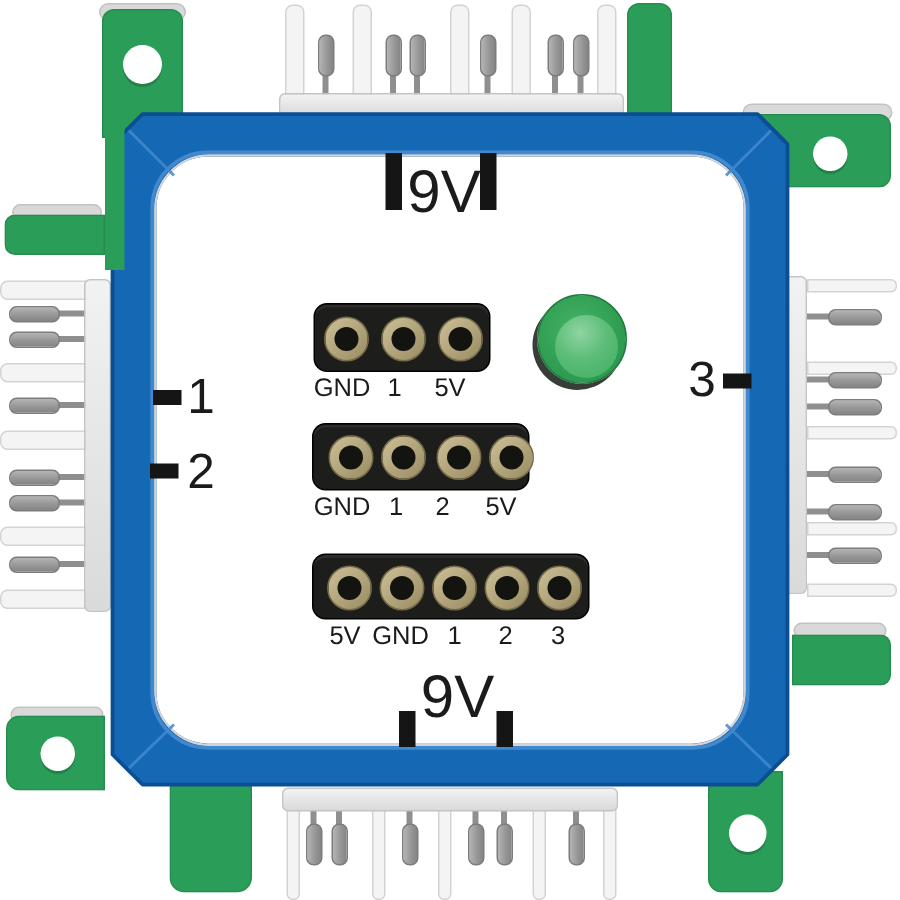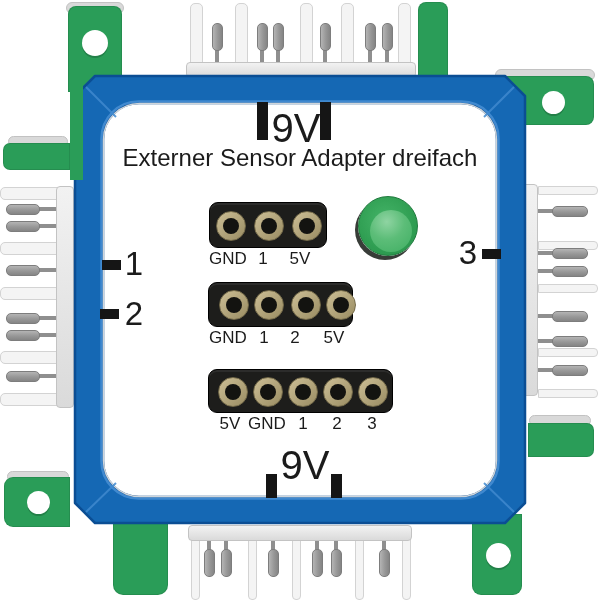--- a/index.html
+++ b/index.html
@@ -130,21 +130,20 @@
     <div style="position: absolute; left: 266px; top: 474px; width: 11px; height: 24px; background: rgb(21, 21, 21);"></div>
     <div style="position: absolute; left: 331px; top: 474px; width: 11px; height: 24px; background: rgb(21, 21, 21);"></div>
     <div style="position: absolute; left: 102px; top: 260px; width: 19px; height: 10px; background: rgb(21, 21, 21);"></div>
     <div style="position: absolute; left: 100px; top: 309px; width: 19px; height: 10px; background: rgb(21, 21, 21);"></div>
     <div style="position: absolute; left: 482px; top: 249px; width: 19px; height: 10px; background: rgb(21, 21, 21);"></div>
     <div class="txt" style="position: absolute; left: 256px; top: 108px; width: 80px; font-size: 40px; text-align: center;">9V</div>
     <div class="txt" style="position: absolute; left: 265px; top: 445px; width: 80px; font-size: 40px; text-align: center;">9V</div>
     <div class="txt" style="position: absolute; left: 119px; top: 247px; width: 30px; font-size: 33px; text-align: center;">1</div>
     <div class="txt" style="position: absolute; left: 119px; top: 297px; width: 30px; font-size: 33px; text-align: center;">2</div>
     <div class="txt" style="position: absolute; left: 453px; top: 236px; width: 30px; font-size: 33px; text-align: center;">3</div>
-    <div class="txt" style="position: absolute; left: 103px; top: 146px; width: 394px; font-size: 24px; text-align: center;">Externer Sensor Adapter dreifach</div>
     <div style="position: absolute; left: 209px; top: 202px; width: 118px; height: 46px; background: rgb(29, 29, 27); border-radius: 9px; border: 1px solid rgb(0, 0, 0); box-shadow: rgba(255, 255, 255, 0.07) 0px 2px 0px inset;">
       <div style="position: absolute; left: 6px; top: 8px; width: 30px; height: 30px; border-radius: 50%; background: linear-gradient(135deg, rgb(205, 191, 150), rgb(153, 140, 98)); border: 1px solid rgb(117, 107, 74);">
         <div style="position: absolute; left: 6px; top: 6px; width: 16px; height: 16px; border-radius: 50%; background: rgb(19, 19, 16);"></div>
       </div>
       <div style="position: absolute; left: 44px; top: 8px; width: 30px; height: 30px; border-radius: 50%; background: linear-gradient(135deg, rgb(205, 191, 150), rgb(153, 140, 98)); border: 1px solid rgb(117, 107, 74);">
         <div style="position: absolute; left: 6px; top: 6px; width: 16px; height: 16px; border-radius: 50%; background: rgb(19, 19, 16);"></div>
       </div>
       <div style="position: absolute; left: 82px; top: 8px; width: 30px; height: 30px; border-radius: 50%; background: linear-gradient(135deg, rgb(205, 191, 150), rgb(153, 140, 98)); border: 1px solid rgb(117, 107, 74);">
         <div style="position: absolute; left: 6px; top: 6px; width: 16px; height: 16px; border-radius: 50%; background: rgb(19, 19, 16);"></div>
       </div>

